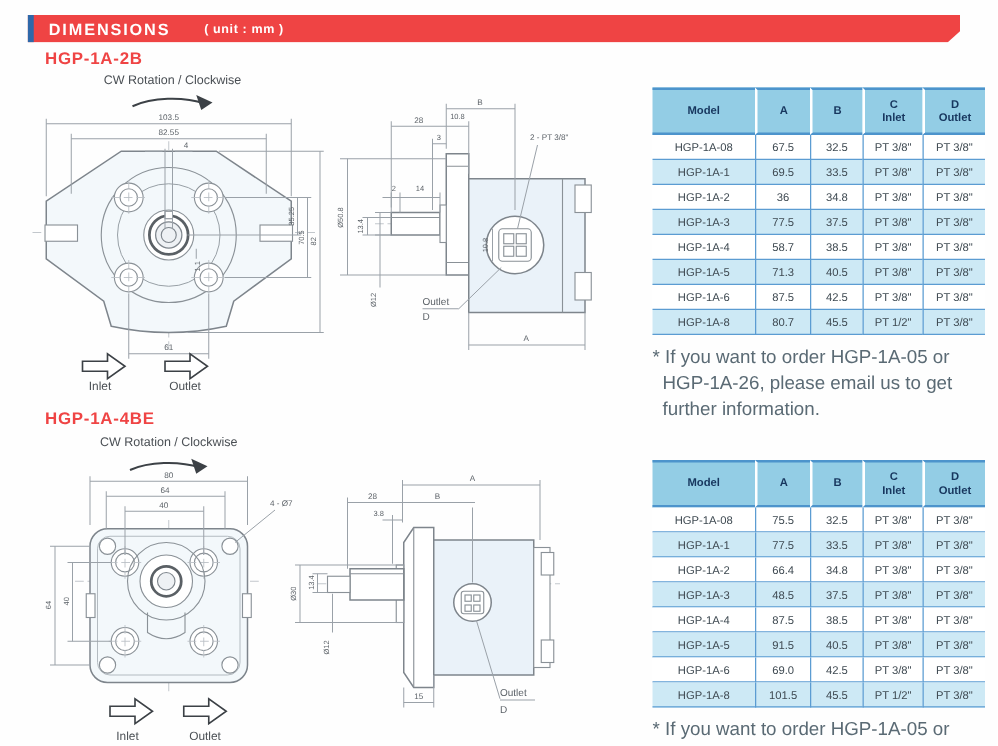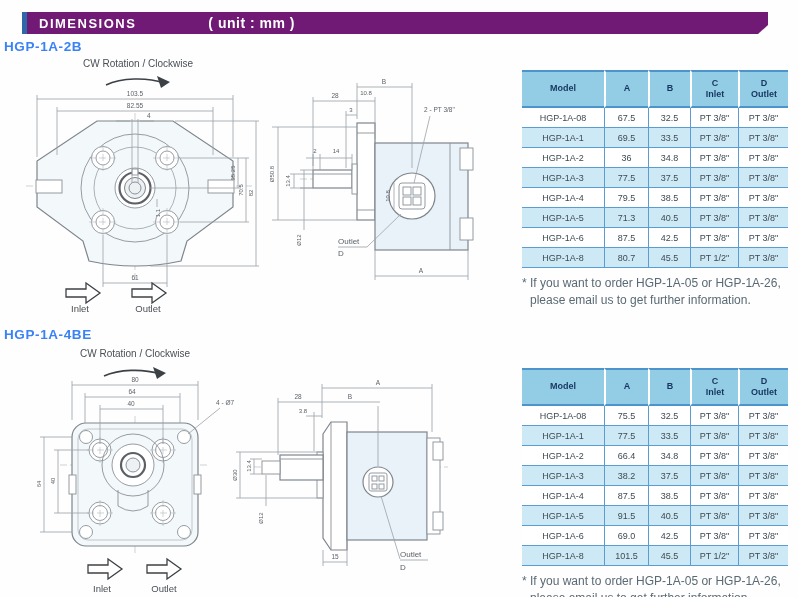--- a/index.html
+++ b/index.html
@@ -1,23 +1,23 @@
 <!DOCTYPE html>
 <html><head>
 <meta charset="utf-8">
 <style>
   html,body{margin:0;padding:0;background:#ffffff;}
   .page{position:relative;width:798px;height:597px;background:#fefefe;overflow:hidden;
         font-family:"Liberation Sans",sans-serif;}
-  .banner{position:absolute;left:22px;top:12px;width:741px;height:22px;background:#701a75;
+  .banner{position:absolute;left:22px;top:12px;width:741px;height:22px;background:#ef4444;
           border-left:5px solid #2e68a9;display:flex;align-items:center;
-          clip-path:polygon(0 0,100% 0,100% calc(100% - 9px),calc(100% - 10px) 100%,0 100%);gap:32px;}
+          clip-path:polygon(0 0,100% 0,100% calc(100% - 9px),calc(100% - 10px) 100%,0 100%);}
   .banner-title{color:#fff;font-weight:bold;font-size:13px;letter-spacing:1.5px;padding-left:12px;}
-  .banner-unit{color:#fff;font-weight:bold;font-size:14px;margin-left:40px;letter-spacing:0.5px;}
-  .sec-heading{position:absolute;left:4px;color:#3b82f6;font-weight:bold;font-size:13.5px;letter-spacing:0.6px;}
+  .banner-unit{color:#fff;font-weight:bold;font-size:10px;margin-left:27px;letter-spacing:0.5px;}
+  .sec-heading{position:absolute;left:36px;color:#ef4444;font-weight:bold;font-size:13.5px;letter-spacing:0.6px;}
   svg{position:absolute;overflow:visible;}
   svg text{font-family:"Liberation Sans",sans-serif;}
   .dtitle{font-size:10px;fill:#4a4f54;}
   .dim{font-size:6.5px;fill:#5c6268;}
   .dims{font-size:6px;fill:#5c6268;}
   .lbl{font-size:9.5px;fill:#4a4f54;}
   .plbl{font-size:8px;fill:#5c6268;}
   .dl{stroke:#9aa1a8;stroke-width:0.8;fill:none;}
   .cl{stroke:#b9bfc5;stroke-width:0.7;fill:none;stroke-dasharray:7 3;}
   .ol{stroke:#7e858c;stroke-width:1.2;fill:none;}
@@ -29,21 +29,21 @@
   table{border-collapse:separate;border-spacing:0;width:266px;table-layout:fixed;}
   th{background:#93cde5;color:#17365e;font-weight:bold;font-size:9px;white-space:pre-line;
      height:32px;vertical-align:middle;text-align:center;line-height:1.25;
      border-top:2px solid #4d94cc;border-bottom:2px solid #4d94cc;}
   th + th{border-left:2px solid #ffffff;}
   td{font-size:9px;color:#3f4a52;text-align:center;height:17px;vertical-align:middle;
      border-bottom:1.5px solid #5b9cd2;}
   td + td{border-left:1.5px solid #5b9cd2;}
   tbody tr:nth-child(even){background:#cde9f5;}
   tbody tr:nth-child(odd){background:#ffffff;}
-  .note{margin-top:7px;font-size:12px;color:#5a6a74;line-height:1.4;width:266px;
+  .note{margin-top:7px;font-size:15px;color:#5a6a74;line-height:1.4;width:266px;
         padding-left:8px;text-indent:-8px;}
 </style>
 </head>
 <body>
 
 <div class="page">
 
   <div class="banner">
     <span class="banner-title">DIMENSIONS</span>
     <span class="banner-unit">( unit : mm )</span>
@@ -197,21 +197,21 @@
           </tr>
           <tr>
             <td>HGP-1A-3</td>
             <td>77.5</td>
             <td>37.5</td>
             <td>PT 3/8"</td>
             <td>PT 3/8"</td>
           </tr>
           <tr>
             <td>HGP-1A-4</td>
-            <td>79.5</td>
+            <td>58.7</td>
             <td>38.5</td>
             <td>PT 3/8"</td>
             <td>PT 3/8"</td>
           </tr>
           <tr>
             <td>HGP-1A-5</td>
             <td>71.3</td>
             <td>40.5</td>
             <td>PT 3/8"</td>
             <td>PT 3/8"</td>
@@ -376,21 +376,21 @@
           </tr>
           <tr>
             <td>HGP-1A-2</td>
             <td>66.4</td>
             <td>34.8</td>
             <td>PT 3/8"</td>
             <td>PT 3/8"</td>
           </tr>
           <tr>
             <td>HGP-1A-3</td>
-            <td>38.2</td>
+            <td>48.5</td>
             <td>37.5</td>
             <td>PT 3/8"</td>
             <td>PT 3/8"</td>
           </tr>
           <tr>
             <td>HGP-1A-4</td>
             <td>87.5</td>
             <td>38.5</td>
             <td>PT 3/8"</td>
             <td>PT 3/8"</td>

